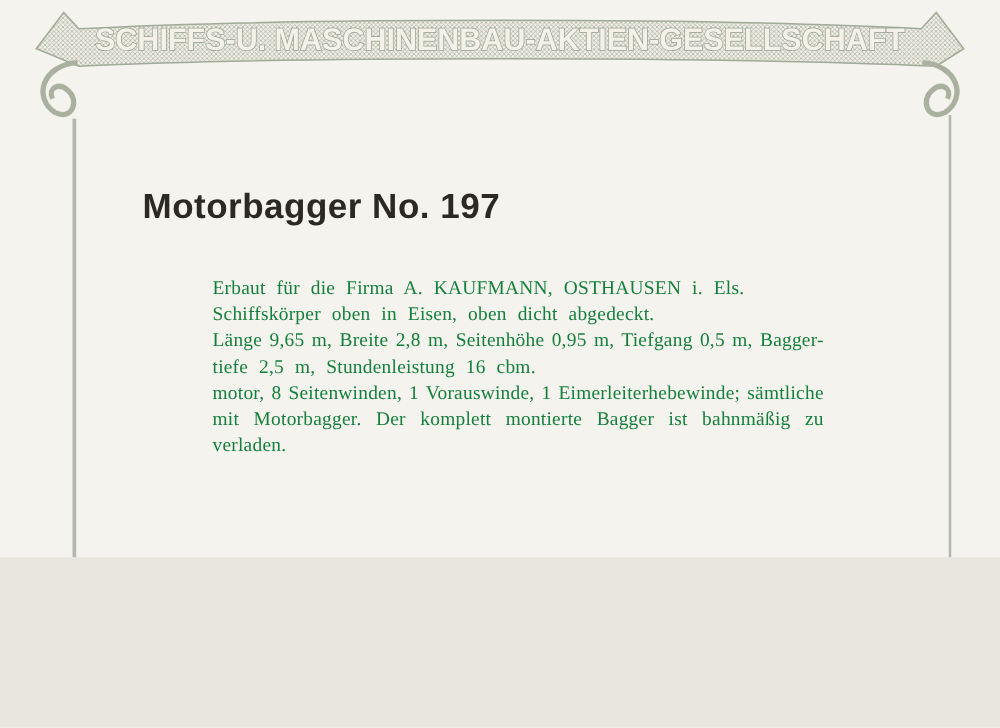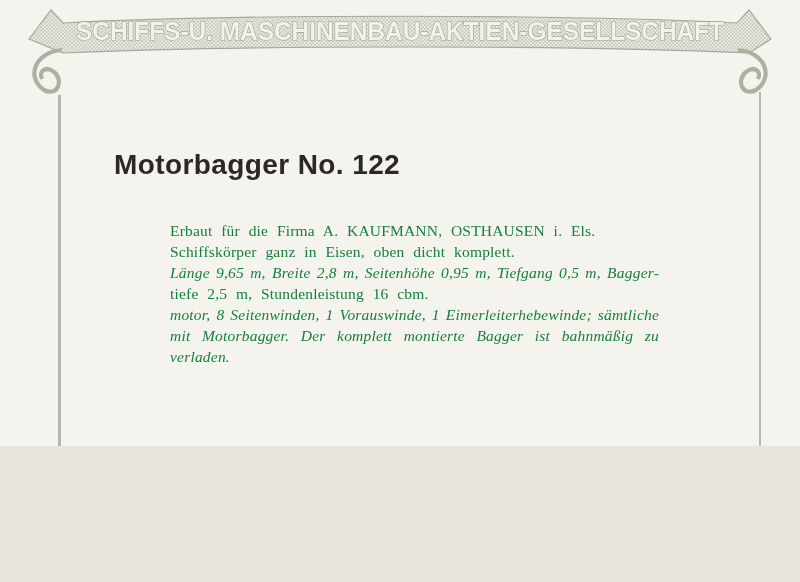--- a/index.html
+++ b/index.html
@@ -21,21 +21,21 @@
     font-family:"Liberation Sans", sans-serif;
     font-weight:700;font-size:28px;line-height:28px;
     letter-spacing:.4px;color:#2c2925;
   }
   .body-text{
     position:absolute;left:170px;top:220px;width:489px;
     font-size:15.5px;line-height:21px;letter-spacing:.2px;
     color:#15803d;
   }
   .body-line{height:21px;white-space:nowrap;}
-  .body-line.just{white-space:normal;text-align:justify;text-align-last:justify;font-style:italic;}
+  .body-line.just{white-space:normal;text-align:justify;text-align-last:justify;}
   .body-line.ws{word-spacing:.30em;}
   .page-number{
     position:absolute;left:48px;top:539px;
     font-size:15.5px;color:#be185d;letter-spacing:.5px;
   }
 </style>
 </head>
 <body>
 
 <div class="page">
@@ -50,25 +50,25 @@
     <path d="M 29,39 L 51,10 L 63,23 C 240,14 560,14 737,23 L 749,10 L 771,39 L 749,53 C 560,45 240,45 63,53 Z" fill="url(#net)" stroke="#a2aa9a" stroke-width="1.2"></path>
     <text x="400" y="40" text-anchor="middle" textLength="648" lengthAdjust="spacingAndGlyphs" font-family="Liberation Sans, sans-serif" font-size="25" font-weight="bold" fill="#f3f1ea" stroke="#99a18f" stroke-width="1.1" style="paint-order:stroke">SCHIFFS-U. MASCHINENBAU-AKTIEN-GESELLSCHAFT</text>
     <path d="M 62,50 C 34,52 26,78 44,90 C 58,97 64,80 54,72 C 47,66 38,70 42,79" fill="none" stroke="#aab1a1" stroke-width="4.2"></path>
     <path d="M 738,50 C 766,52 774,78 756,90 C 742,97 736,80 746,72 C 753,66 762,70 758,79" fill="none" stroke="#aab1a1" stroke-width="4.2"></path>
   </svg>
 
   <div class="frame-line vline-left"></div>
   <div class="frame-line vline-right"></div>
   <div class="frame-line hline-bottom"></div>
 
-  <h1 class="page-title">Motorbagger No. 122</h1>
+  <h1 class="page-title">Motorbagger No. 197</h1>
 
   <div class="body-text">
     <div class="body-line ws">Erbaut für die Firma A. KAUFMANN, OSTHAUSEN i. Els.</div>
-    <div class="body-line ws">Schiffskörper ganz in Eisen, oben dicht komplett.</div>
+    <div class="body-line ws">Schiffskörper oben in Eisen, oben dicht abgedeckt.</div>
     <div class="body-line just">Länge 9,65 m, Breite 2,8 m, Seitenhöhe 0,95 m, Tiefgang 0,5 m, Bagger-</div>
     <div class="body-line ws">tiefe 2,5 m, Stundenleistung 16 cbm.</div>
     <div class="body-line just">motor, 8 Seitenwinden, 1 Vorauswinde, 1 Eimerleiterhebewinde; sämtliche</div>
     <div class="body-line just">mit Motorbagger. Der komplett montierte Bagger ist bahnmäßig zu verladen.</div>
   </div>
 
   <svg class="shield-svg" width="190" height="62" viewBox="0 0 190 62">
     <path d="M 13,19 L 24,14 L 24,26 Z" fill="#f0eee5" stroke="#a2aa9a" stroke-width="1"></path>
     <path d="M 166,14 L 177,19 L 166,26 Z" fill="#f0eee5" stroke="#a2aa9a" stroke-width="1"></path>
     <path d="M 24,9 L 163,9 C 160,27 130,46 95,48 C 60,46 27,27 24,9 Z" fill="url(#net)" stroke="#a2aa9a" stroke-width="1.2"></path>

